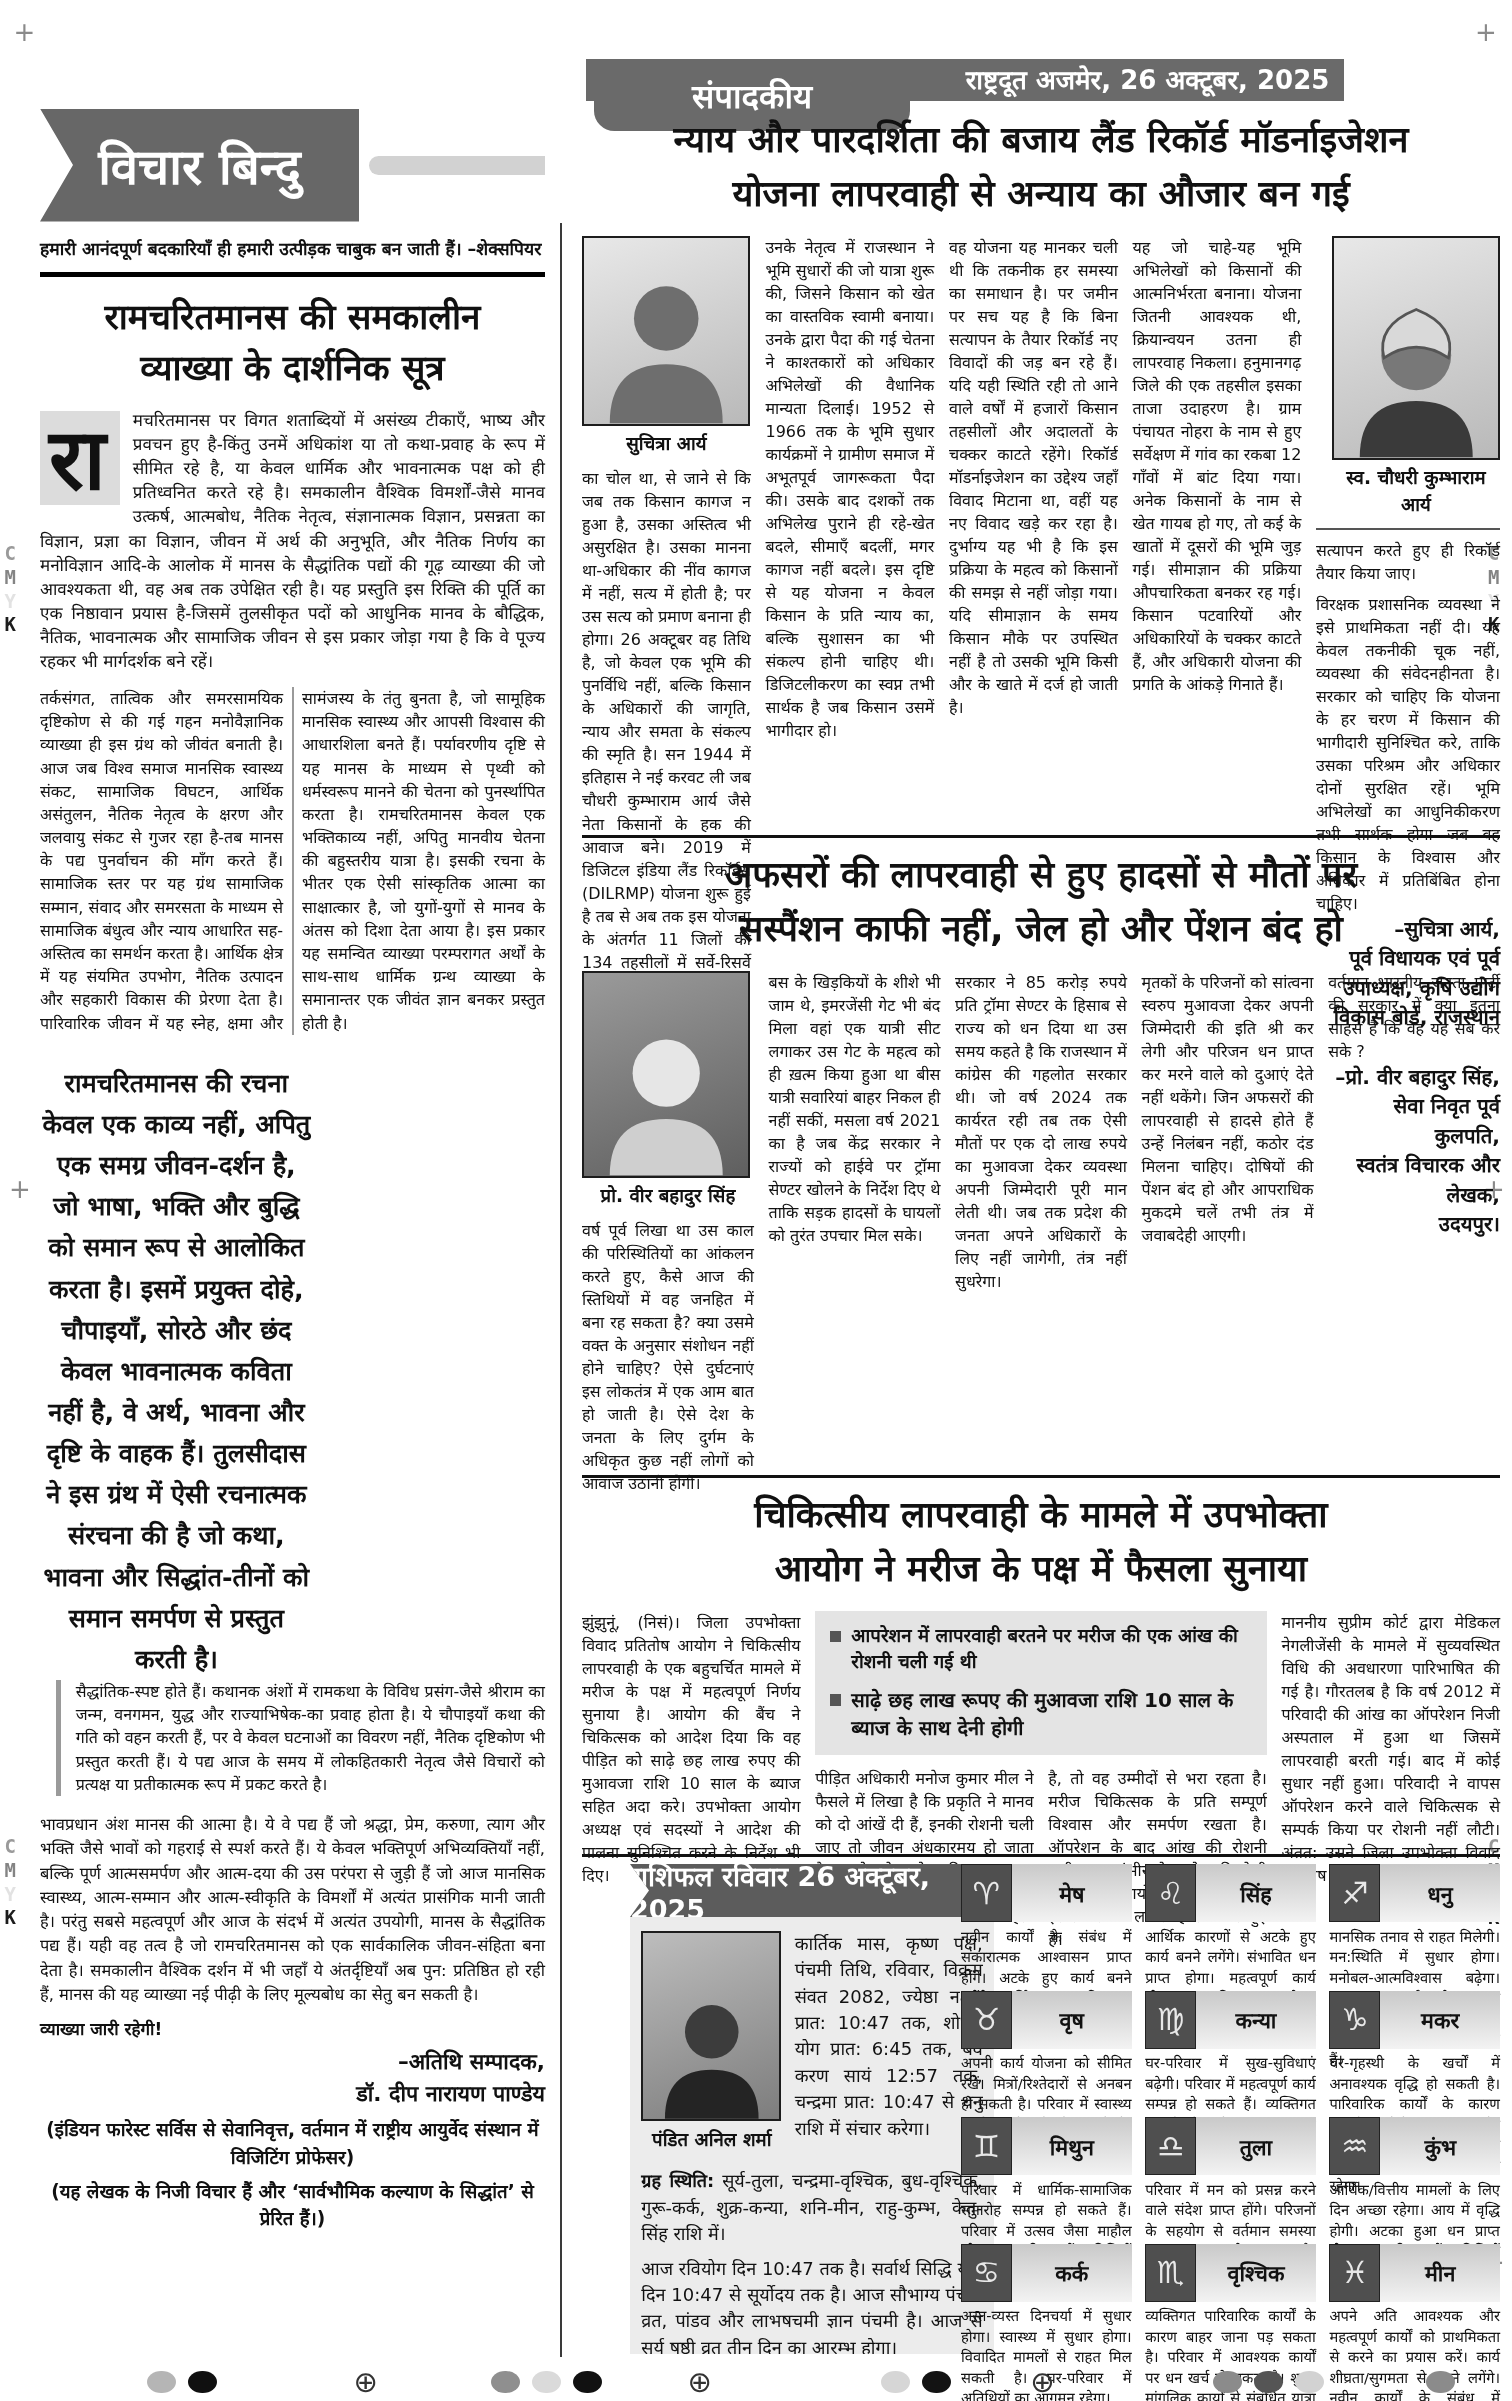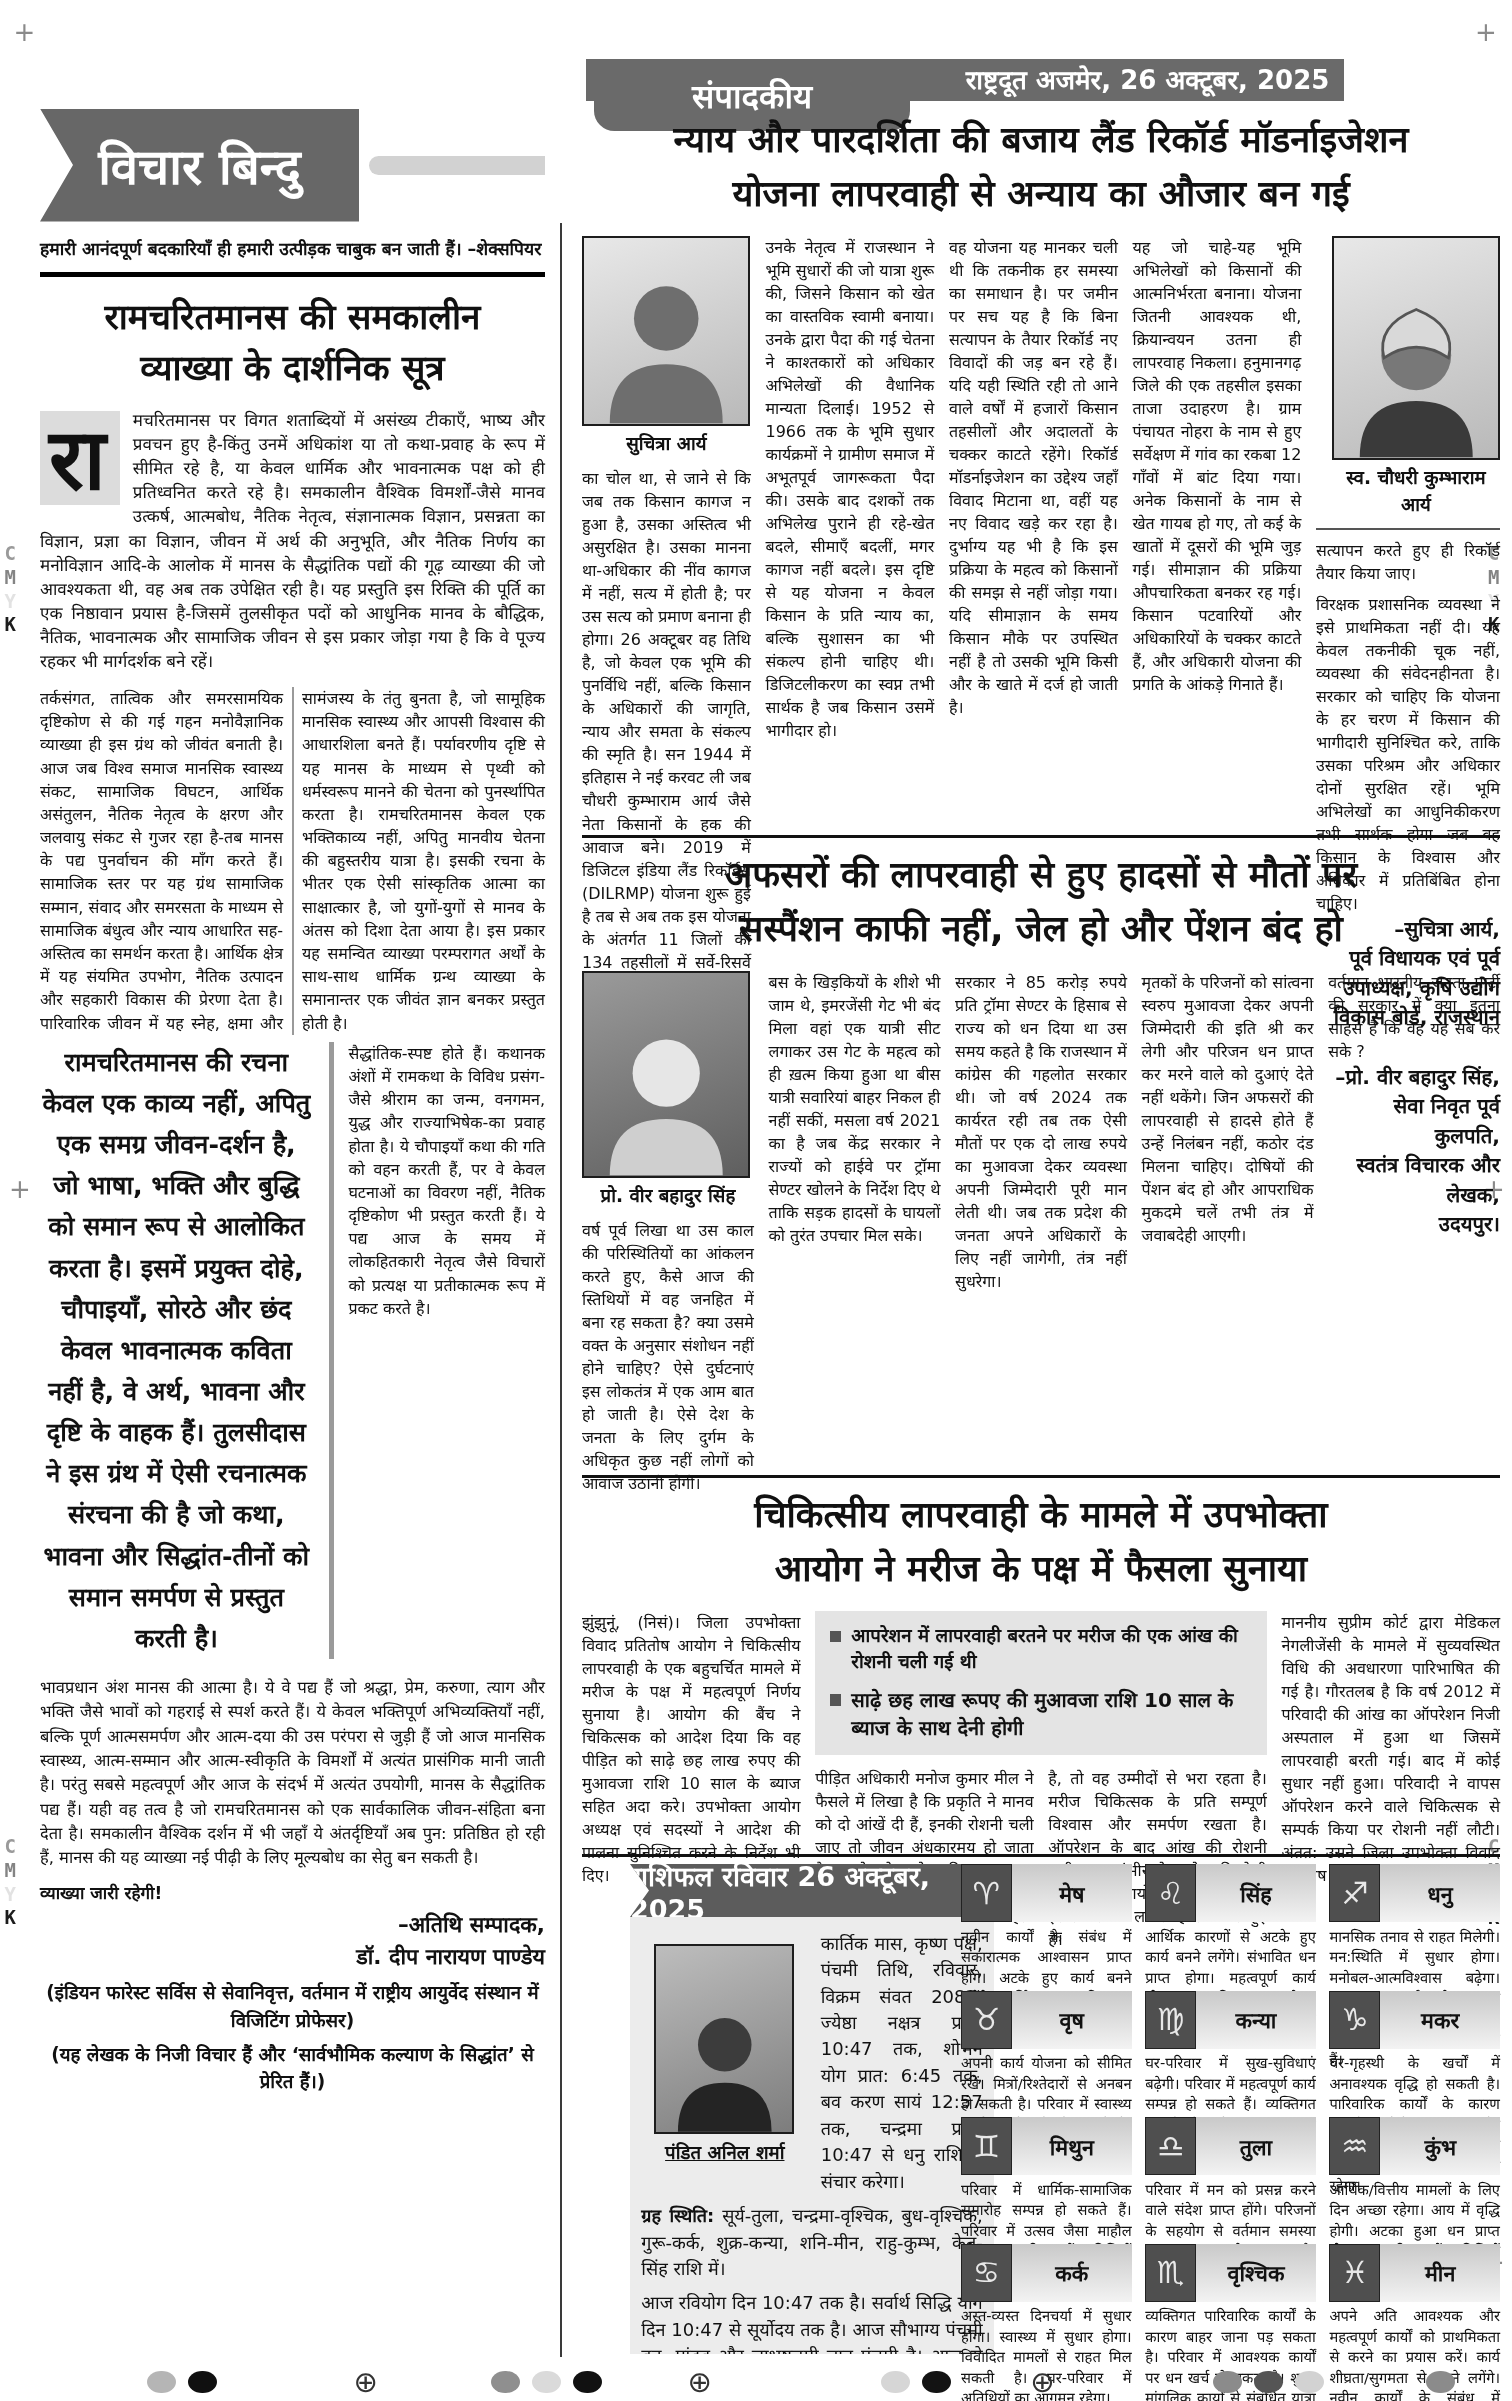--- a/index.html
+++ b/index.html
@@ -32,21 +32,21 @@
   .vb-tab span{color:#fff;font-weight:bold;font-size:49px;}
   .vb-bar{flex:1;height:19px;background:#d2d2d2;border-radius:11.3px 0 0 11.3px;margin-left:10.2px;}
   .vb-quote{font-size:17.5px;font-weight:bold;margin:14.7px 0 10.2px 0;line-height:1.35;}
   .black-rule{height:5.6px;background:#000;margin:3.4px 0 14.7px 0;}
   .manas-head{margin:0 0 14.7px 0;text-align:center;font-size:35px;line-height:1.45;font-weight:800;}
   .manas-intro{font-size:17px;line-height:1.42;}
   .dropcap{float:left;background:#dcdcdc;color:#111;font-size:85px;line-height:1.05;
            font-weight:bold;padding:3.4px 14.7px 1.1px 9px;margin:3.4px 12.4px 4.5px 0;}
   .manas-twocol{margin-top:13.6px;font-size:16px;line-height:1.45;
                 column-count:2;column-gap:19px;column-rule:2.8px solid #9a9a9a;}
-  .pull-row{display:flex;margin-top:7px;}
+  .pull-row{display:flex;margin-top:28px;flex-direction:column;}
   .pullquote{width:54%;flex:none;font-size:25.4px;font-weight:800;line-height:1.62;text-align:center;}
   .pull-side{flex:1;margin-left:16px;padding-left:14.7px;border-left:5.6px solid #9a9a9a;
              font-size:16px;line-height:1.45;}
   .manas-tail{margin-top:17px;font-size:16.4px;line-height:1.48;}
   .manas-sign{margin:10.2px 0 0 0;font-size:17px;font-weight:bold;}
   .credit-r{margin:5.6px 0 0 0;text-align:right;font-weight:bold;font-size:21.5px;line-height:1.5;}
   .credit-c{margin:5.6px 0 0 0;text-align:center;font-weight:bold;font-size:18.6px;line-height:1.5;}
   
   .vdiv{position:absolute;left:560px;top:223px;width:2.3px;height:2134px;background:#3a3a3a;}
   .hline{position:absolute;left:582px;width:918px;height:2.8px;background:#111;}
@@ -285,21 +285,21 @@
 
   <div class="hline" style="top:1854px;"></div>
 
   <section class="horo">
     <div class="horo-left">
       <div class="horo-ribbon">
         <span>राशिफल रविवार 26 अक्टूबर, 2025</span>
       </div>
       <div class="horo-panel">
         <div class="horo-top">
-          <figure class="horo-fig" style="margin:13px;text-decoration:underline;">
+          <figure class="horo-fig" style="margin:0;">
             <div class="photo" style="background:linear-gradient(160deg,#bdbdbd,#7d7d7d);">
               <svg viewBox="0 0 100 120">
                 <circle cx="50" cy="42" r="24" fill="#3c3c3c"></circle>
                 <path d="M8 120 Q8 76 50 76 Q92 76 92 120 Z" fill="#242424"></path>
               </svg>
             </div>
             <figcaption class="ph-cap">पंडित अनिल शर्मा</figcaption>
           </figure>
           <div class="horo-pan jt">कार्तिक मास, कृष्ण पक्ष, पंचमी तिथि, रविवार, विक्रम संवत 2082, ज्येष्ठा नक्षत्र प्रात: 10:47 तक, शोभन योग प्रात: 6:45 तक, बव करण सायं 12:57 तक, चन्द्रमा प्रात: 10:47 से धनु राशि में संचार करेगा।</div>
         </div>

